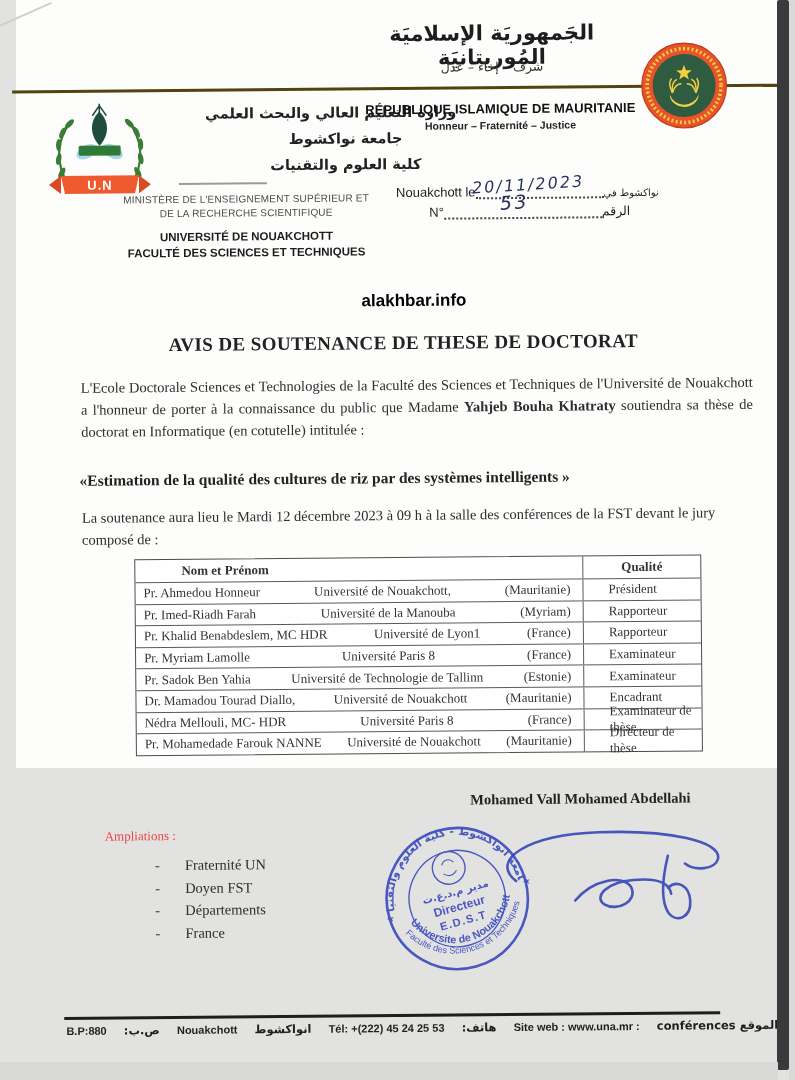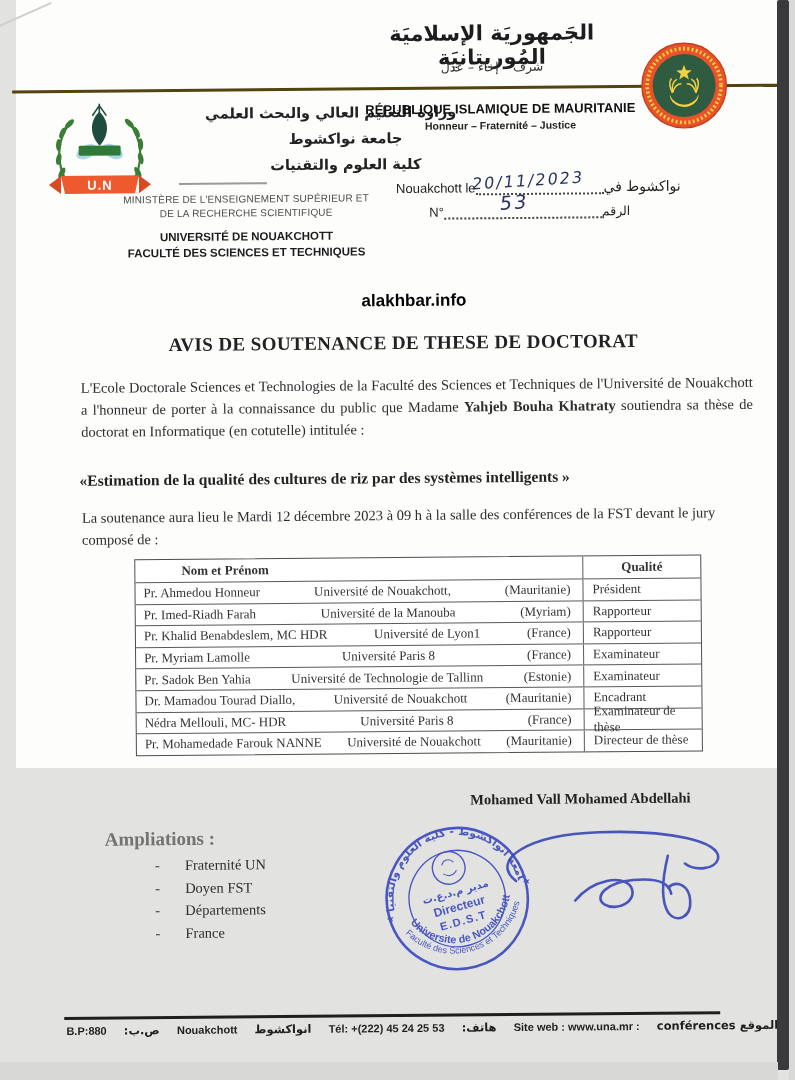--- a/index.html
+++ b/index.html
@@ -45,27 +45,27 @@
   .thesis-title { left:64px; top:469px; width:690px; font-size:15.5px; font-weight:bold; color:#222; }
   .para2 { left:66px; top:505px; width:678px; font-size:14.5px; line-height:21.8px; color:#2e2e2e; }
 
   .jury { left:118px; top:557px; width:567px; border:1.4px solid #4d4d4d; background:#fff; }
   .trow { display:flex; border-top:1px solid #5a5a5a; height:21.6px; align-items:center; font-size:13px; color:#333; }
   .trow.head { border-top:none; height:22px; }
   .c-name { width:447px; display:flex; align-items:center; padding:0 8px 0 8px; }
   .c-name .nm { white-space:nowrap; }
   .c-name .uv { flex:1; text-align:center; white-space:nowrap; }
   .c-name .ct { white-space:nowrap; padding-right:4px; }
-  .c-qual { flex:1; border-left:1px solid #5a5a5a; padding-left:9px; height:100%; display:flex; align-items:center; }
+  .c-qual { flex:1; border-left:1px solid #5a5a5a; padding-left:25px; height:100%; display:flex; align-items:center; }
   .trow.head .c-name { font-weight:bold; padding-left:46px; }
   .trow.head .c-qual { font-weight:bold; padding-left:0; justify-content:center; }
 
   .signatory { left:428px; top:792px; width:268px; font-size:14.5px; font-weight:bold; color:#222; text-align:center; }
 
-  .ampl-label { left:86px; top:826px; font-size:19px; color:#737373;font-weight:bold; }
+  .ampl-label { left:86px; top:826px; font-size:13px; color:#ef4444; }
   .ampl-list { left:136px; top:852px; width:220px; font-size:14.5px; color:#2e2e2e; }
   .amp-item { display:flex; line-height:22.5px; }
   .amp-item .dash { width:30px; }
 
   .stamp-wrap { left:352px; top:813px; width:172px; height:172px; transform:rotate(-15deg); opacity:0.92; }
   .sig-wrap { left:452px; top:826px; width:262px; height:112px; }
 
   .foot-rule { left:44px; top:1014px; width:656px; height:2.5px; background:#1e1e1e; }
   .footer-row { left:46px; top:1021px; width:712px; display:flex; justify-content:space-between; align-items:center; font-family:"Liberation Sans", sans-serif; font-size:11px; font-weight:bold; color:#1f1f1f; white-space:nowrap; }
   .footer-row .ar { font-size:11.5px; }
@@ -151,21 +151,21 @@
     <div class="abs universite sans center">
       <div>UNIVERSITÉ DE NOUAKCHOTT</div>
       <div>FACULTÉ DES SCIENCES ET TECHNIQUES</div>
     </div>
 
     <div class="abs date-row sans">
       <span>Nouakchott le</span>
       <span class="dotleader" style="width:128px;">
         <span class="hand hand-date">20/11/2023</span>
       </span>
-      <span class="ar" style="font-size:14px;">نواكشوط في</span>
+      <span class="ar" style="font-size:10px;margin-top:9px;">نواكشوط في</span>
     </div>
     <div class="abs num-row sans">
       <span>N°</span>
       <span class="dotleader" style="width:158px;">
         <span class="hand hand-num">53</span>
       </span>
       <span class="ar" style="font-size:12.5px;">الرقم</span>
     </div>
 
     <div class="abs watermark center">alakhbar.info</div>

